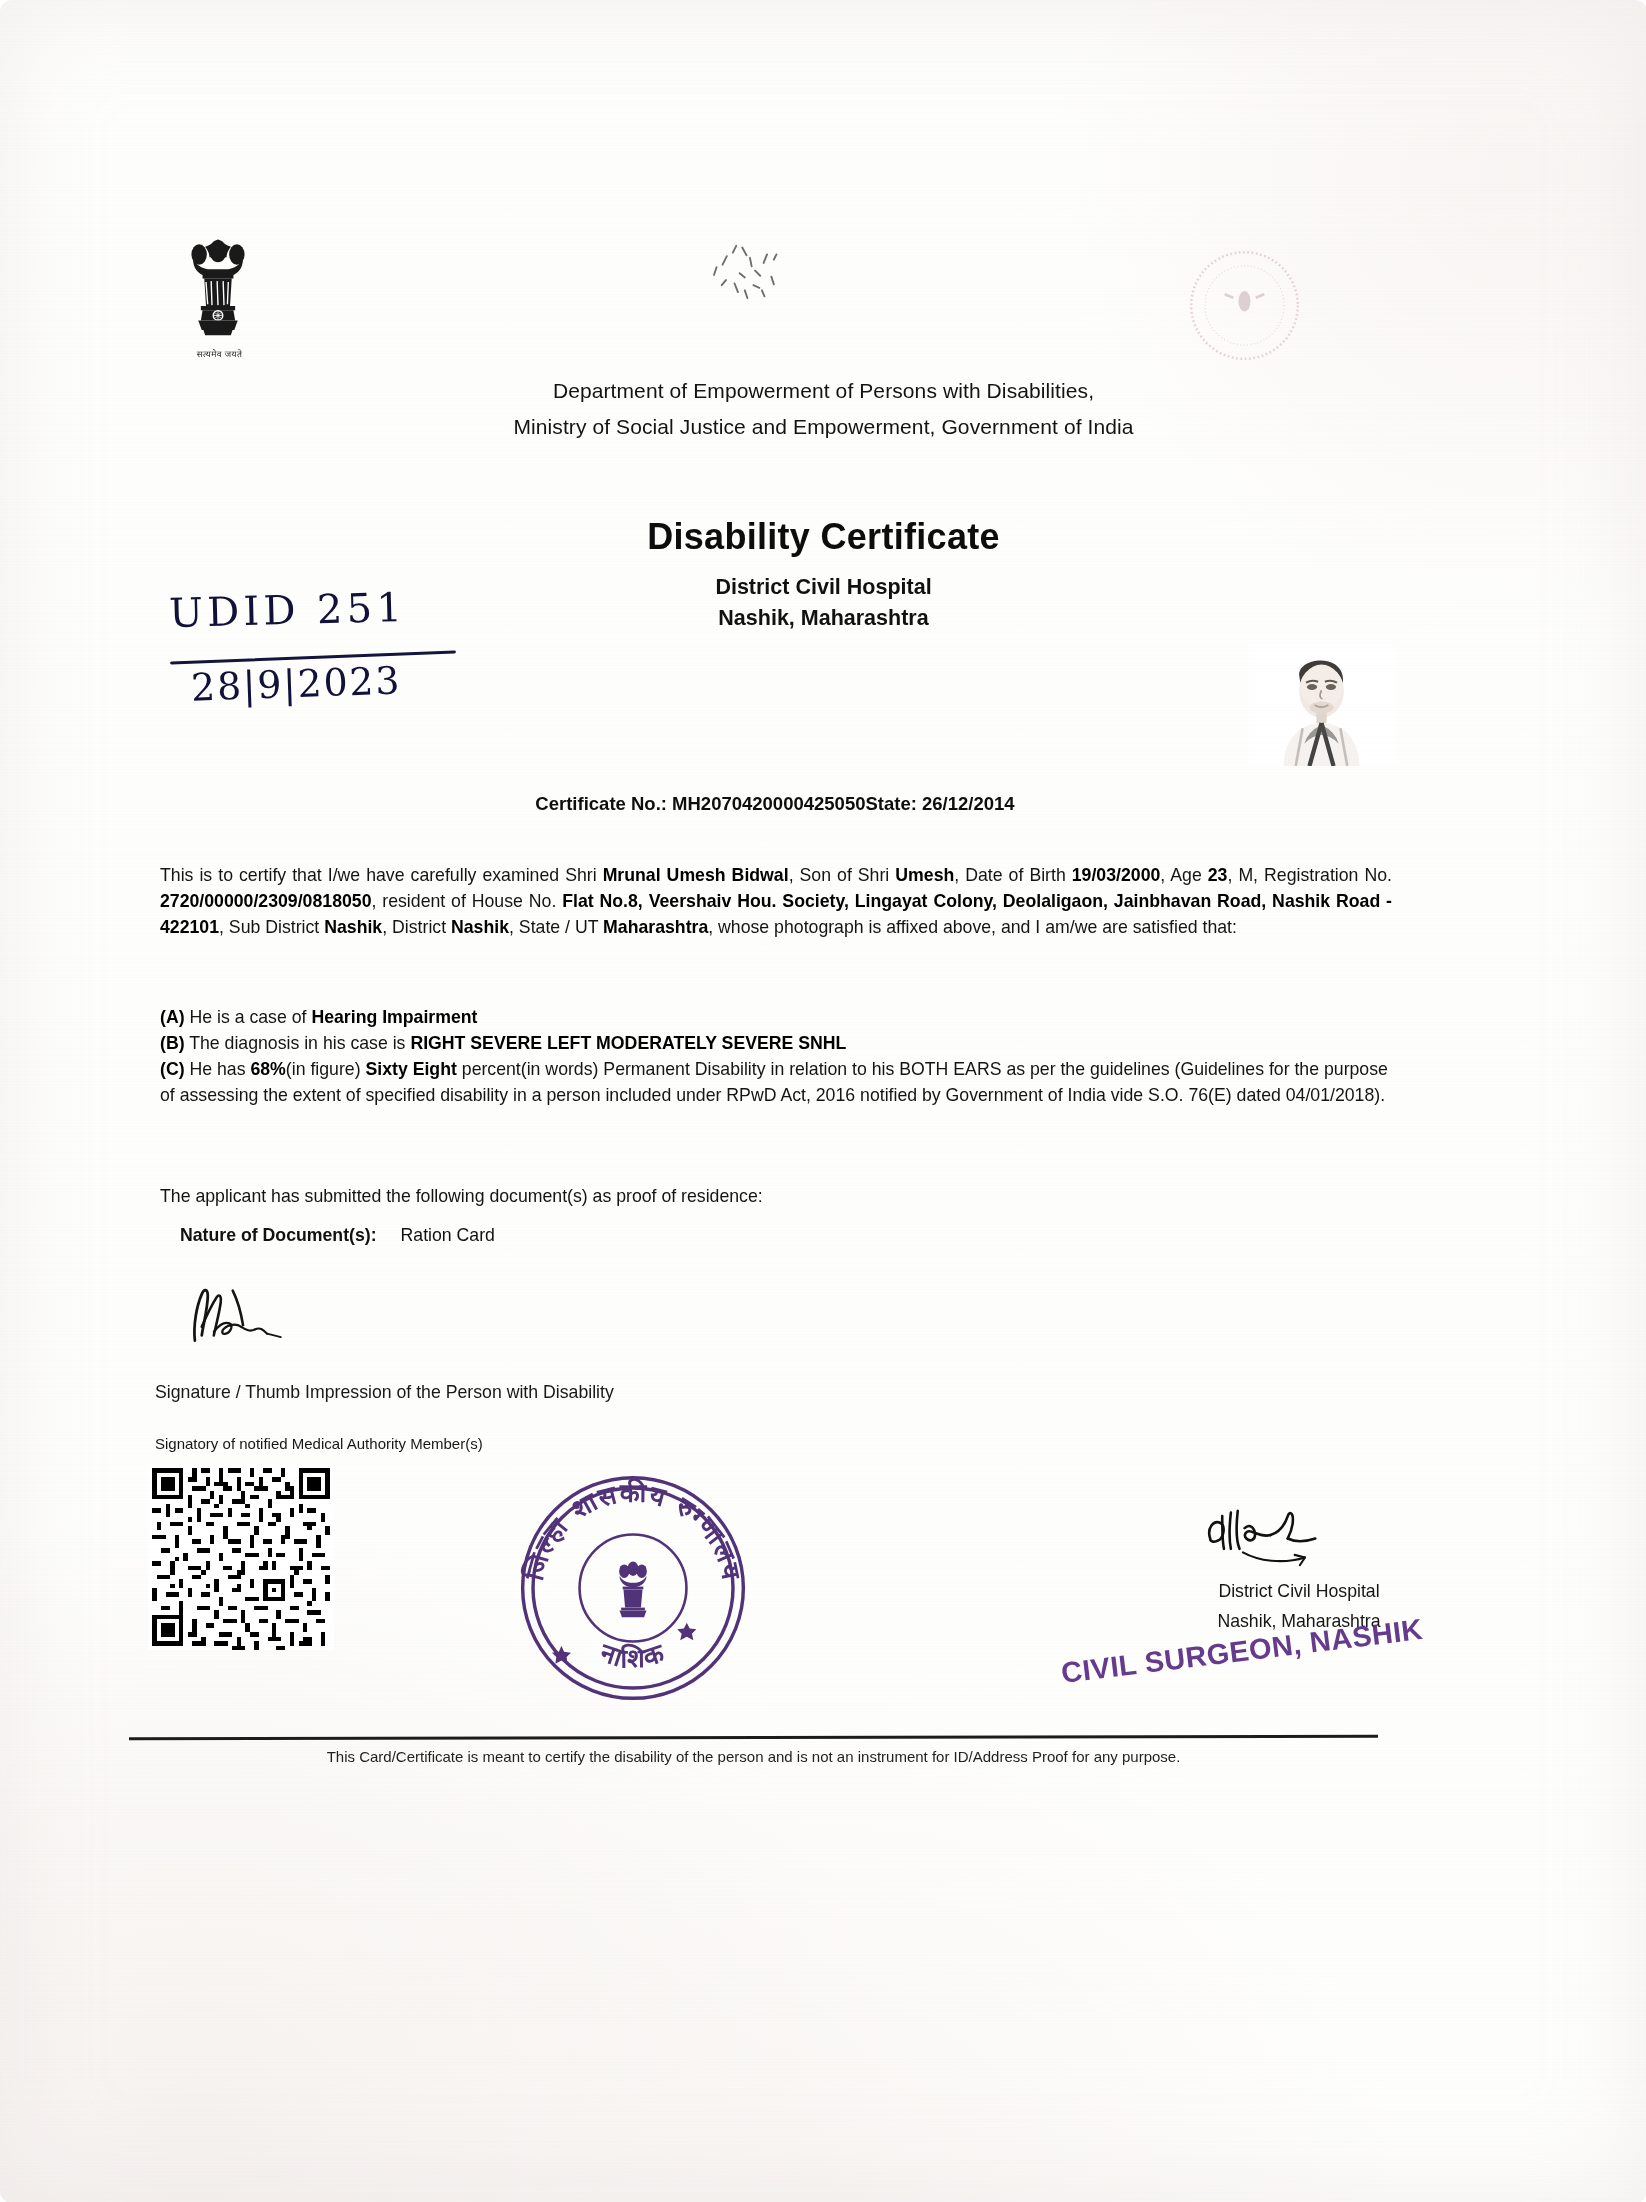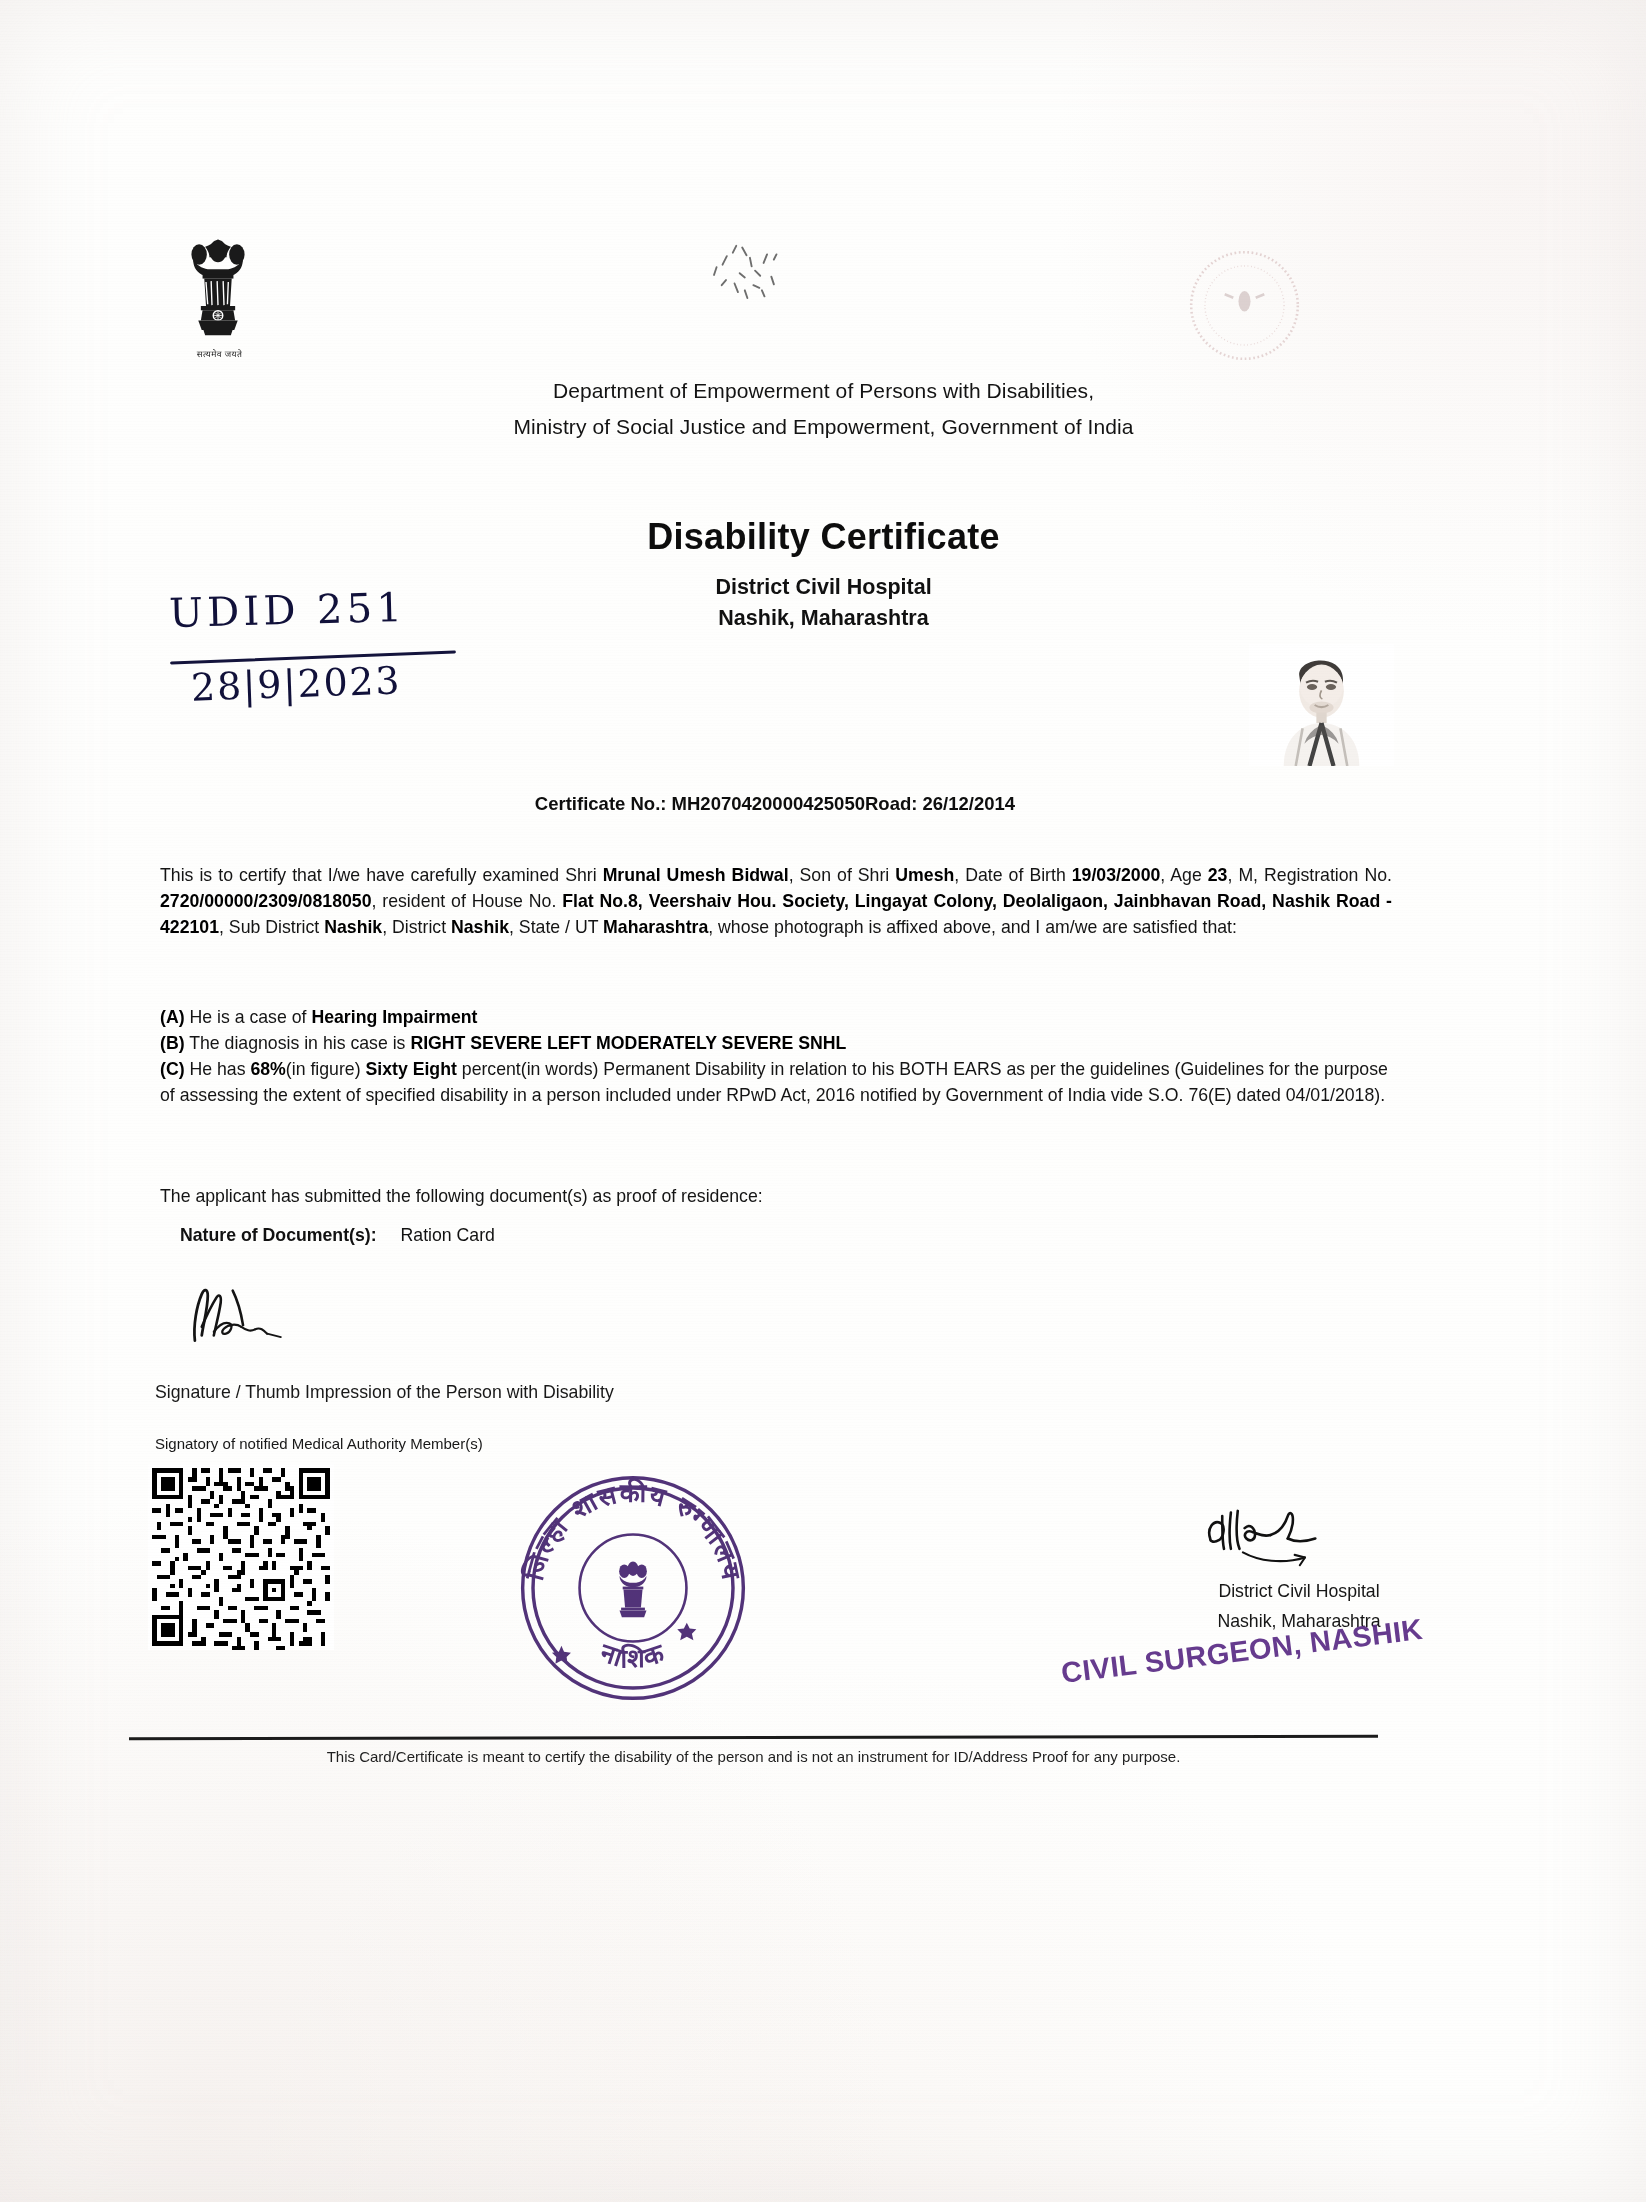--- a/index.html
+++ b/index.html
@@ -13,20 +13,21 @@
   .page {
     position: relative;
     width: 1647px;
     height: 2203px;
     background:
       radial-gradient(ellipse 60% 40% at 12% 96%, rgba(240,232,228,0.55) 0%, rgba(255,255,255,0) 70%),
       radial-gradient(ellipse 40% 30% at 92% 8%, rgba(244,236,234,0.5) 0%, rgba(255,255,255,0) 70%),
       radial-gradient(ellipse 50% 35% at 50% 100%, rgba(246,240,236,0.5) 0%, rgba(255,255,255,0) 70%),
       #fefefd;
     overflow: hidden;
+    border-radius: 12px;
   }
   
   .grain {
     position: absolute;
     inset: 0;
     pointer-events: none;
     background:
       repeating-linear-gradient(0deg, rgba(0,0,0,0.012) 0px, rgba(0,0,0,0.012) 0.9px, rgba(255,255,255,0) 0.9px, rgba(255,255,255,0) 2.6px);
     opacity: 0.55;
   }
@@ -396,21 +397,21 @@
       </g>
     </svg>
   </div>
 
   <div class="certline">
     <div>
       <span>Certificate No.:</span>
       <span>MH2070420000425050</span>
     </div>
     <div>
-      <span>Road:</span>
+      <span>State:</span>
       <span>26/12/2014</span>
     </div>
   </div>
 
   <div class="para para-main"><span>This is to certify that I/we have carefully examined Shri </span><b>Mrunal Umesh Bidwal</b><span>, Son of Shri </span><b>Umesh</b><span>, Date of Birth </span><b>19/03/2000</b><span>, Age </span><b>23</b><span>, M, Registration No. </span><b>2720/00000/2309/0818050</b><span>, resident of House No. </span><b>Flat No.8, Veershaiv Hou. Society, Lingayat Colony, Deolaligaon, Jainbhavan Road, Nashik Road - 422101</b><span>, Sub District </span><b>Nashik</b><span>, District </span><b>Nashik</b><span>, State / UT </span><b>Maharashtra</b><span>, whose photograph is affixed above, and I am/we are satisfied that:</span></div>
 
   <div class="clauses">
     <div><span class="clause-tag">(A)</span><span> He is a case of  </span><b>Hearing Impairment</b></div>
     <div><span class="clause-tag">(B)</span><span> The diagnosis in his case is </span><b>RIGHT SEVERE LEFT MODERATELY SEVERE SNHL</b></div>
     <div><span class="clause-tag">(C)</span><span> He has </span><b>68%</b><span>(in figure)  </span><b>Sixty Eight</b><span>  percent(in words) Permanent Disability in relation to his BOTH EARS as per the guidelines (Guidelines for the purpose of assessing the extent of specified disability in a person included under RPwD Act, 2016 notified by Government of India vide S.O. 76(E) dated 04/01/2018).</span></div>

